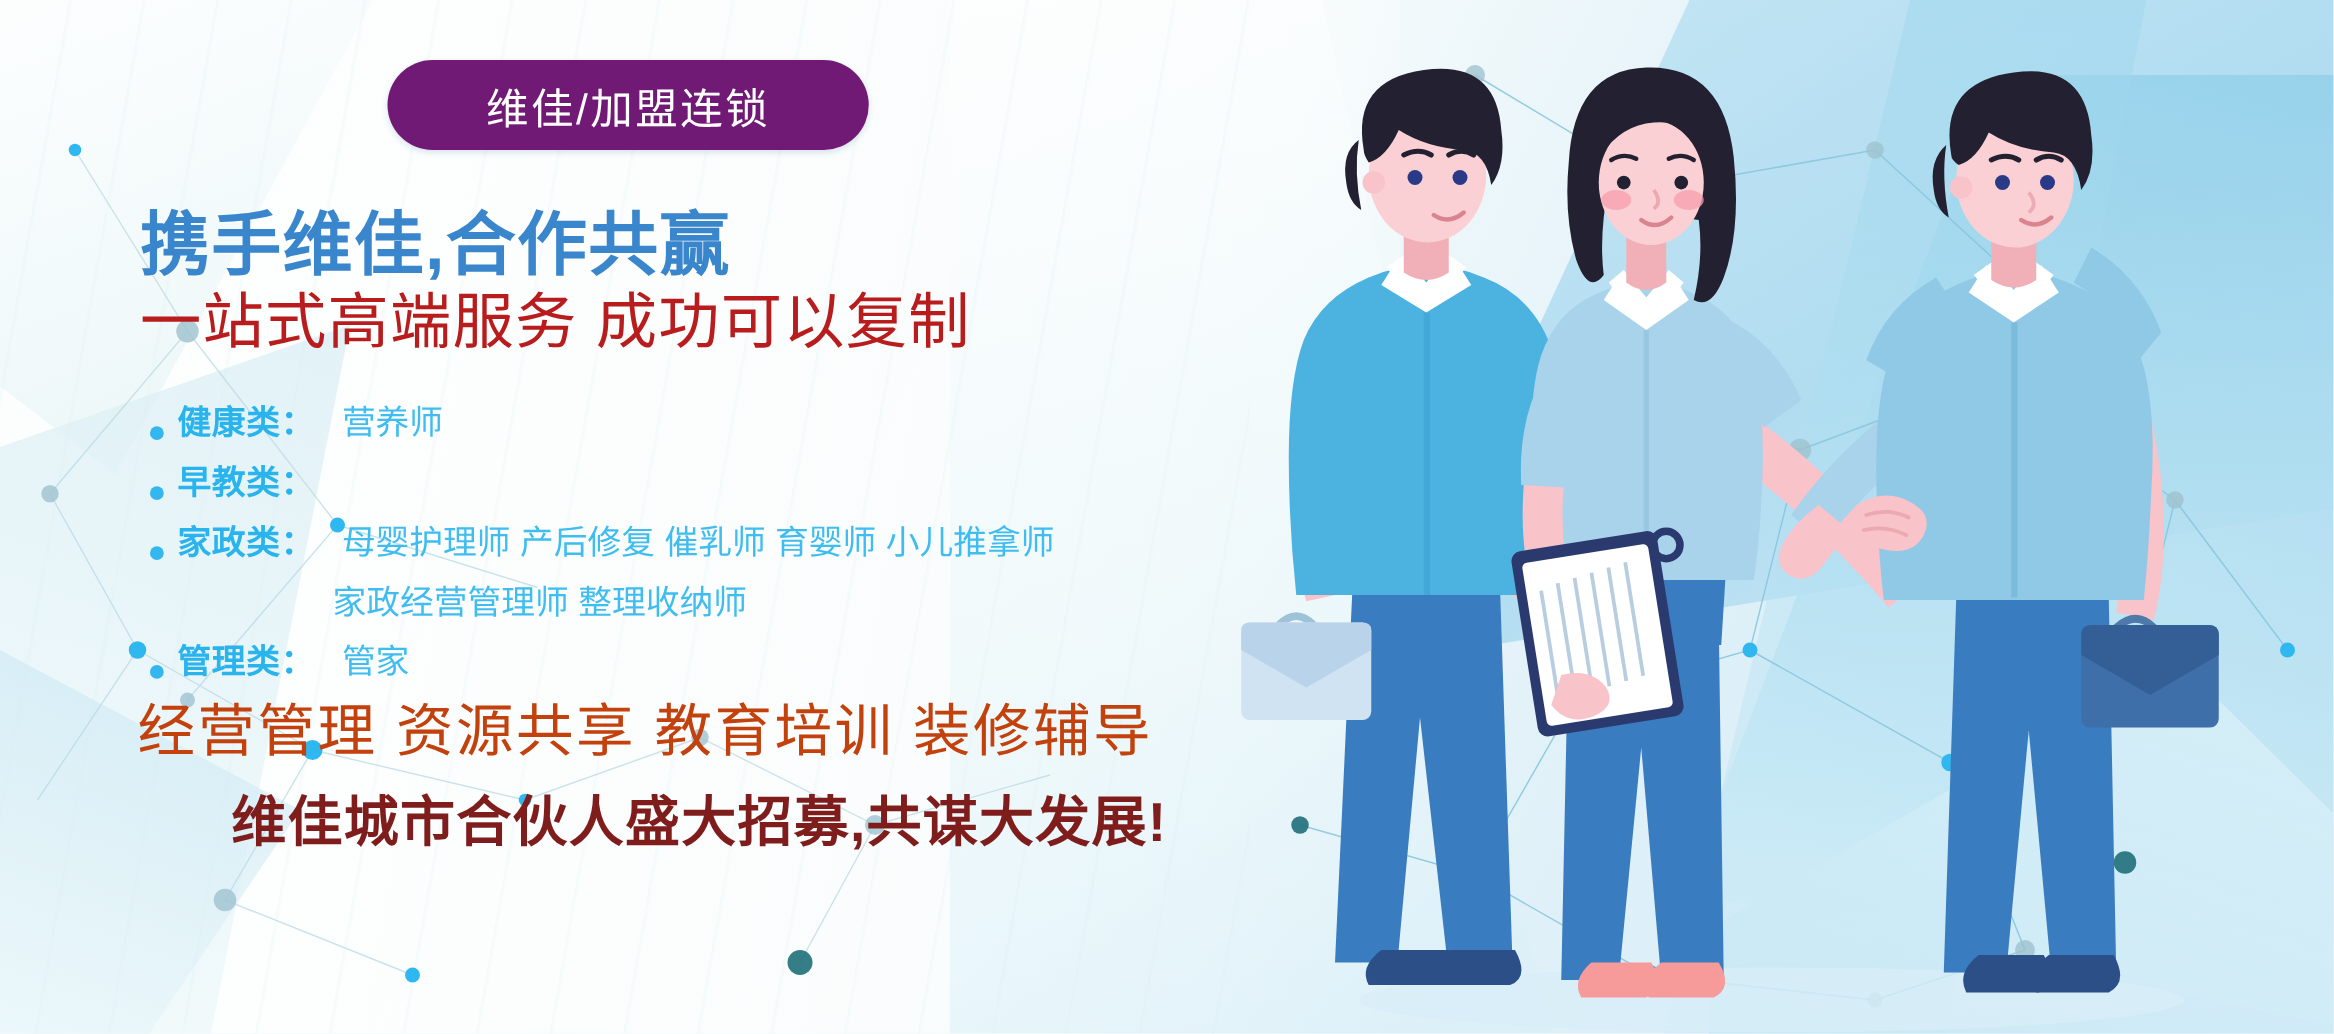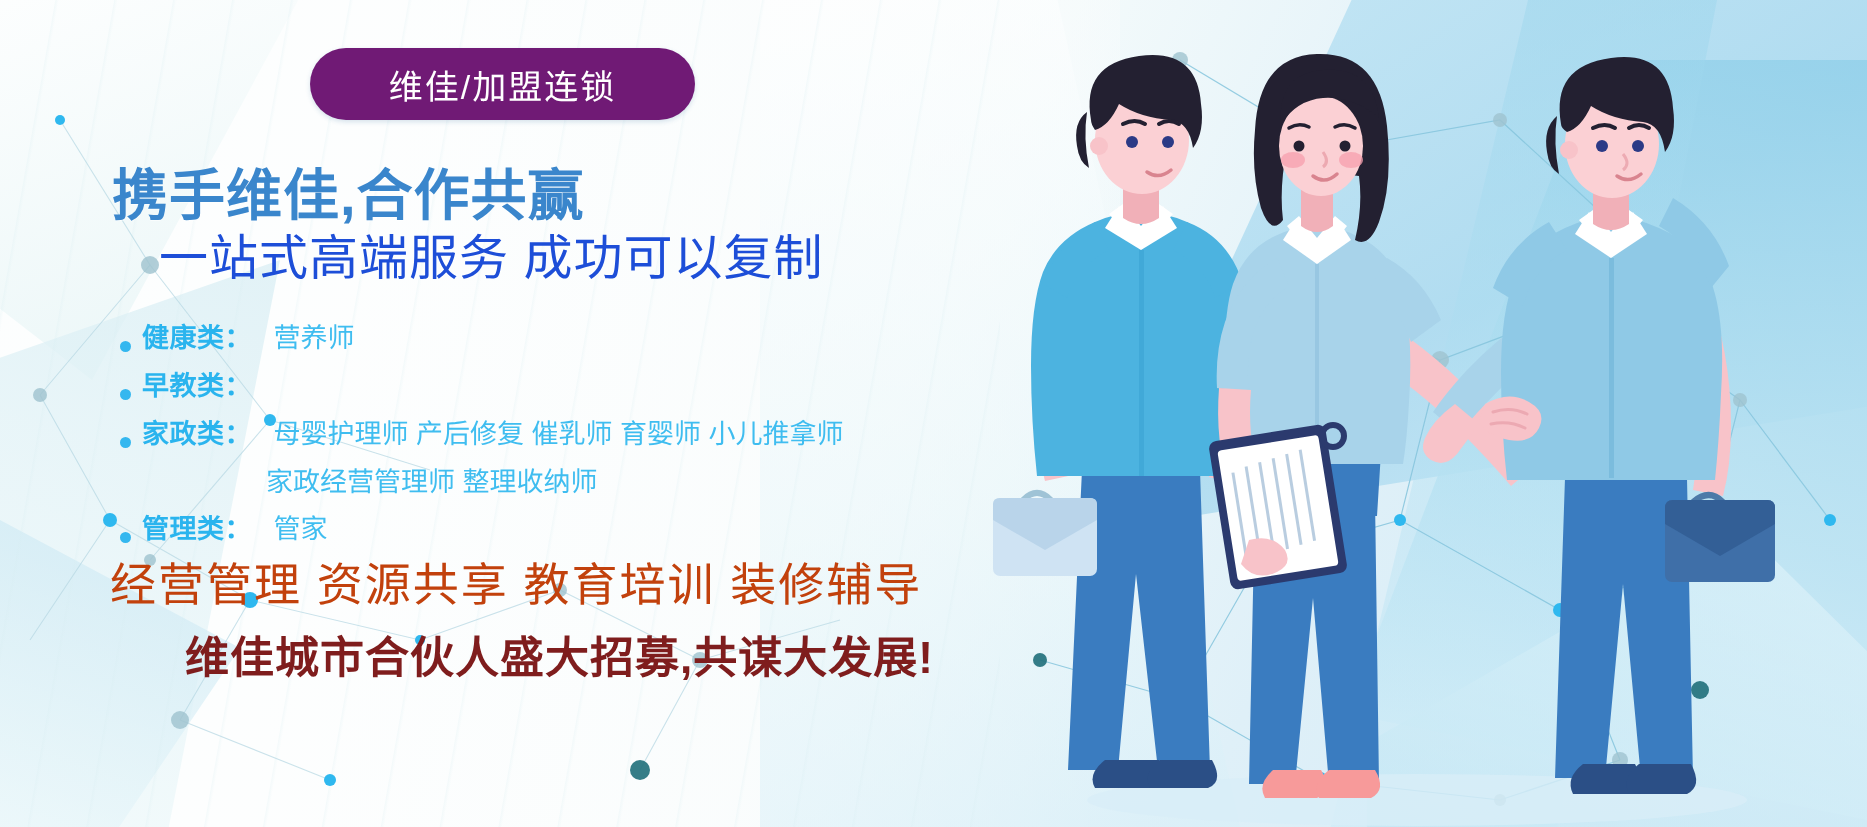--- a/index.html
+++ b/index.html
@@ -79,22 +79,22 @@
     font-size:56px;line-height:1;
     font-weight:bold;color:#3a86cc;
     letter-spacing:1px;
     white-space:nowrap;
     text-shadow:0 1px 0 rgba(255,255,255,.6);
     margin-top:28px;
   }
   .h2{
     position:absolute;left:112px;top:230px;
     font-size:49px;line-height:1.15;
-    color:#1d4ed8;font-weight:400;
-    letter-spacing:1px;white-space:nowrap;margin-left:47px;
+    color:#b91c1c;font-weight:400;
+    letter-spacing:1px;white-space:nowrap;
   }
 
   .bullets{position:absolute;left:120px;top:318px;width:820px;}
   .b-row{
     display:flex;align-items:center;
     margin-bottom:6px;
     font-size:27px;line-height:1.55;
     white-space:nowrap;
   }
   .dot{

